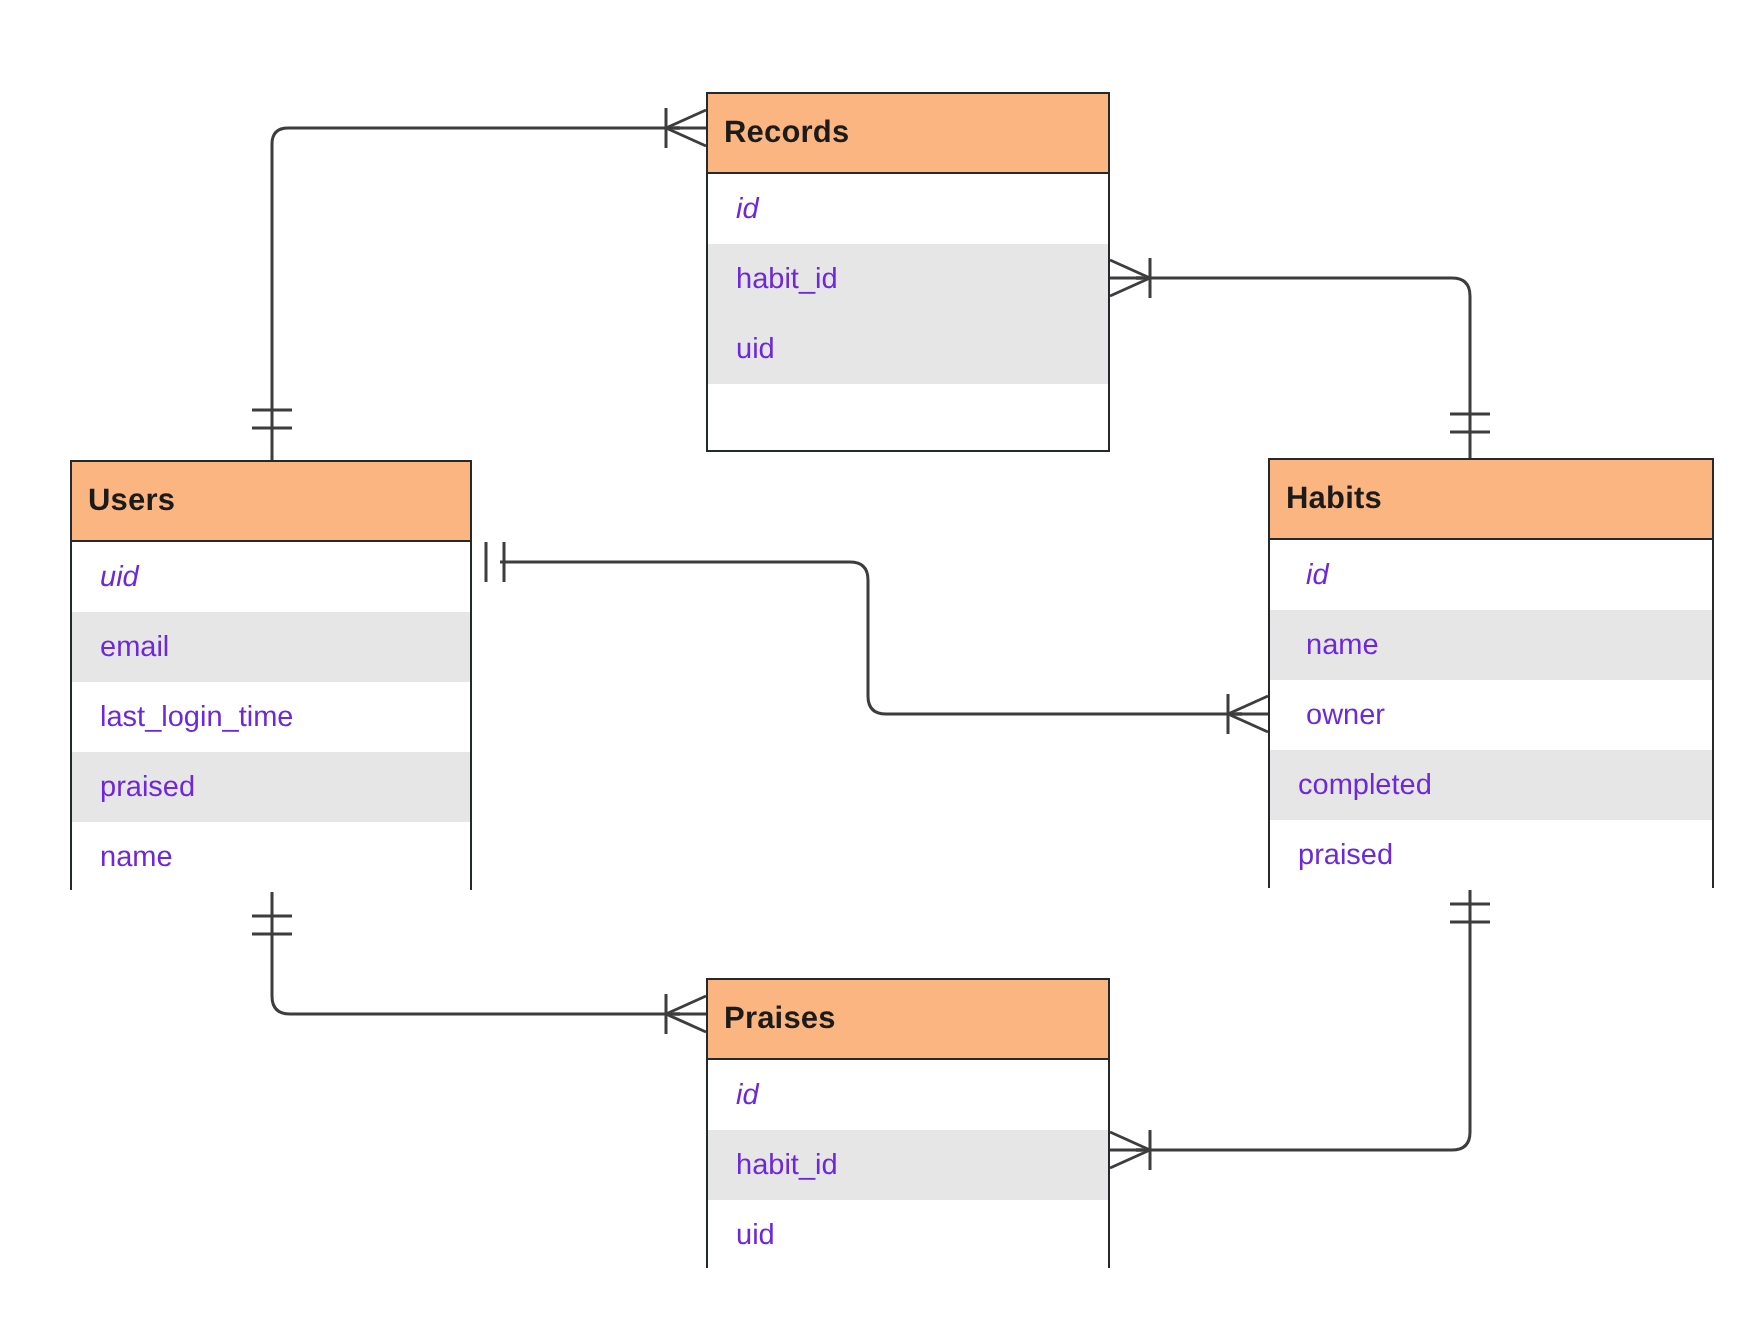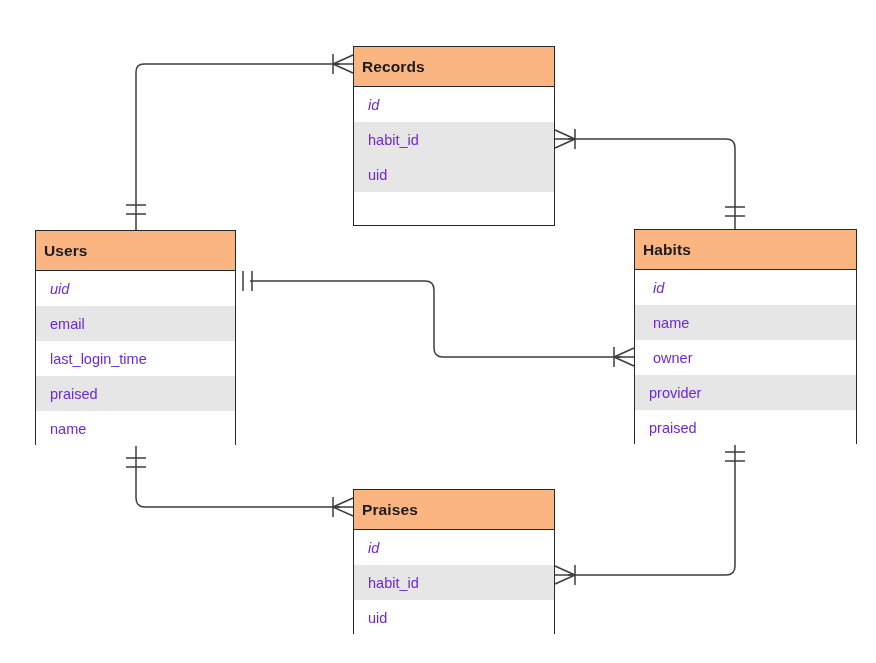--- a/index.html
+++ b/index.html
@@ -150,21 +150,21 @@
     <div class="attr-row">last_login_time</div>
     <div class="attr-row alt">praised</div>
     <div class="attr-row">name</div>
   </div>
 
   <div class="entity" style="left:634px; top:229px; width:223px; height:215px;">
     <div class="entity-header">Habits</div>
     <div class="attr-row pk indent">id</div>
     <div class="attr-row alt indent">name</div>
     <div class="attr-row indent">owner</div>
-    <div class="attr-row alt">provider</div>
+    <div class="attr-row alt">completed</div>
     <div class="attr-row">praised</div>
   </div>
 
   <div class="entity" style="left:353px; top:489px; width:202px; height:145px;">
     <div class="entity-header">Praises</div>
     <div class="attr-row pk">id</div>
     <div class="attr-row alt">habit_id</div>
     <div class="attr-row">uid</div>
   </div>
 

